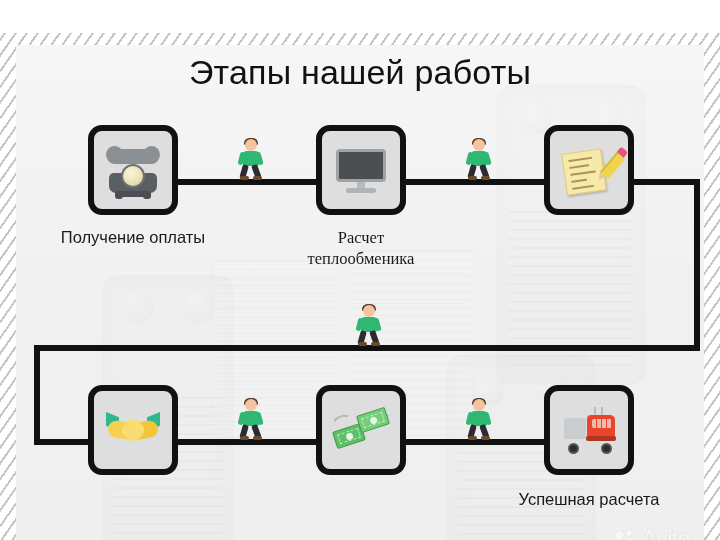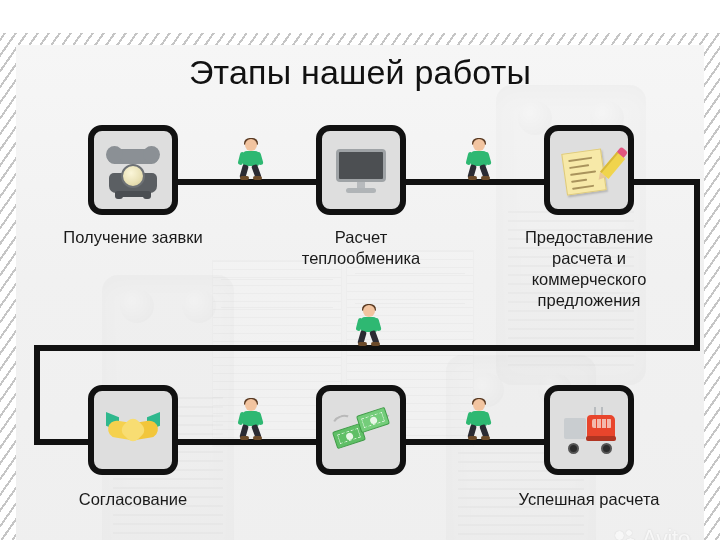--- a/index.html
+++ b/index.html
@@ -319,28 +319,23 @@
         <span class="w-head"></span>
       <span class="w-arm a1"></span>
         <span class="w-arm a2"></span>
         <span class="w-body"></span>
       <span class="w-leg l1"></span>
         <span class="w-leg l2"></span>
       <span class="w-shoe s1"></span>
         <span class="w-shoe s2"></span>
     </div>
 
-    <div class="label" style="left:12px;top:182px;width:210px;">Получение заявки</div>
-    <div class="label" style="left:252px;top:182px;width:186px;">Расчет
+    <div class="label" style="left:12px;top:182px;width:210px;">Получение оплаты</div>
+    <div class="label" style="left:252px;top:182px;width:186px;font-family:Liberation Serif, serif;">Расчет
 теплообменика</div>
-    <div class="label" style="left:478px;top:182px;width:190px;">Предоставление
-расчета и
-коммерческого
-предложения</div>
-    <div class="label" style="left:36px;top:444px;width:162px;">Согласование</div>
     <div class="label" style="left:472px;top:444px;width:202px;">Успешная расчета</div>
 
     <div class="avito">
       <span class="dots">
         <i class="d1"></i>
           <i class="d2"></i>
           <i class="d3"></i>
           <i class="d4"></i>
       </span>
       <span class="wordmark">Avito</span>

